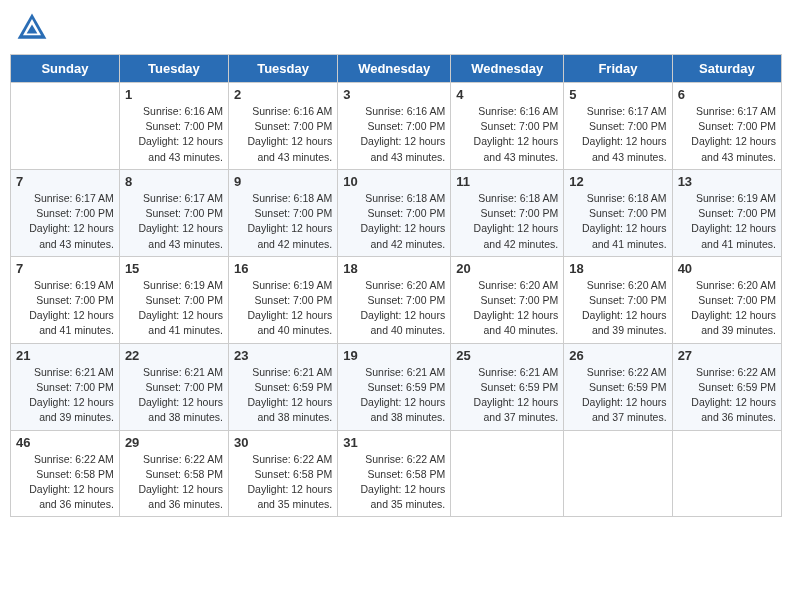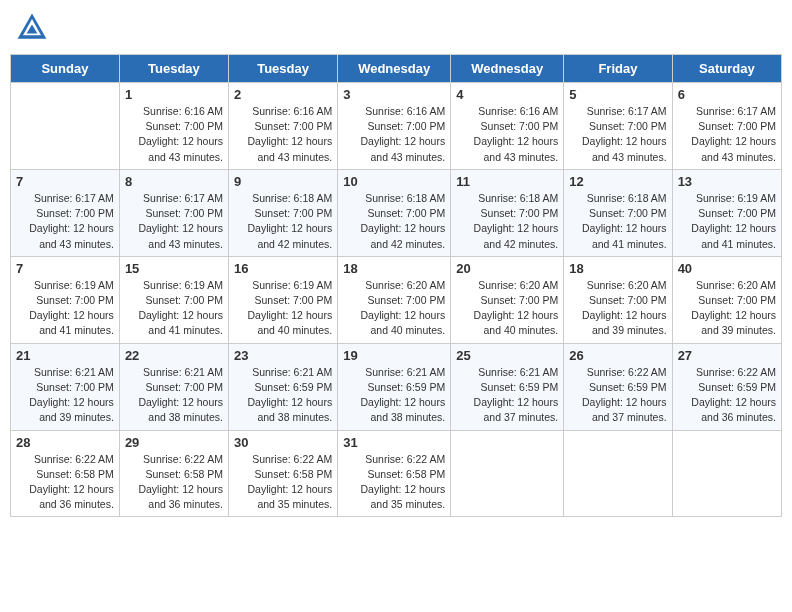--- a/index.html
+++ b/index.html
@@ -243,21 +243,21 @@
           <span class="day-num">26</span>
           <div class="day-detail">Sunrise: 6:22 AM<br>Sunset: 6:59 PM<br>Daylight: 12 hours<br>and 37 minutes.</div>
         </td>
         <td>
           <span class="day-num">27</span>
           <div class="day-detail">Sunrise: 6:22 AM<br>Sunset: 6:59 PM<br>Daylight: 12 hours<br>and 36 minutes.</div>
         </td>
       </tr>
       <tr>
         <td>
-          <span class="day-num">28</span>
+          <span class="day-num">46</span>
           <div class="day-detail">Sunrise: 6:22 AM<br>Sunset: 6:58 PM<br>Daylight: 12 hours<br>and 36 minutes.</div>
         </td>
         <td>
           <span class="day-num">29</span>
           <div class="day-detail">Sunrise: 6:22 AM<br>Sunset: 6:58 PM<br>Daylight: 12 hours<br>and 36 minutes.</div>
         </td>
         <td>
           <span class="day-num">30</span>
           <div class="day-detail">Sunrise: 6:22 AM<br>Sunset: 6:58 PM<br>Daylight: 12 hours<br>and 35 minutes.</div>
         </td>

